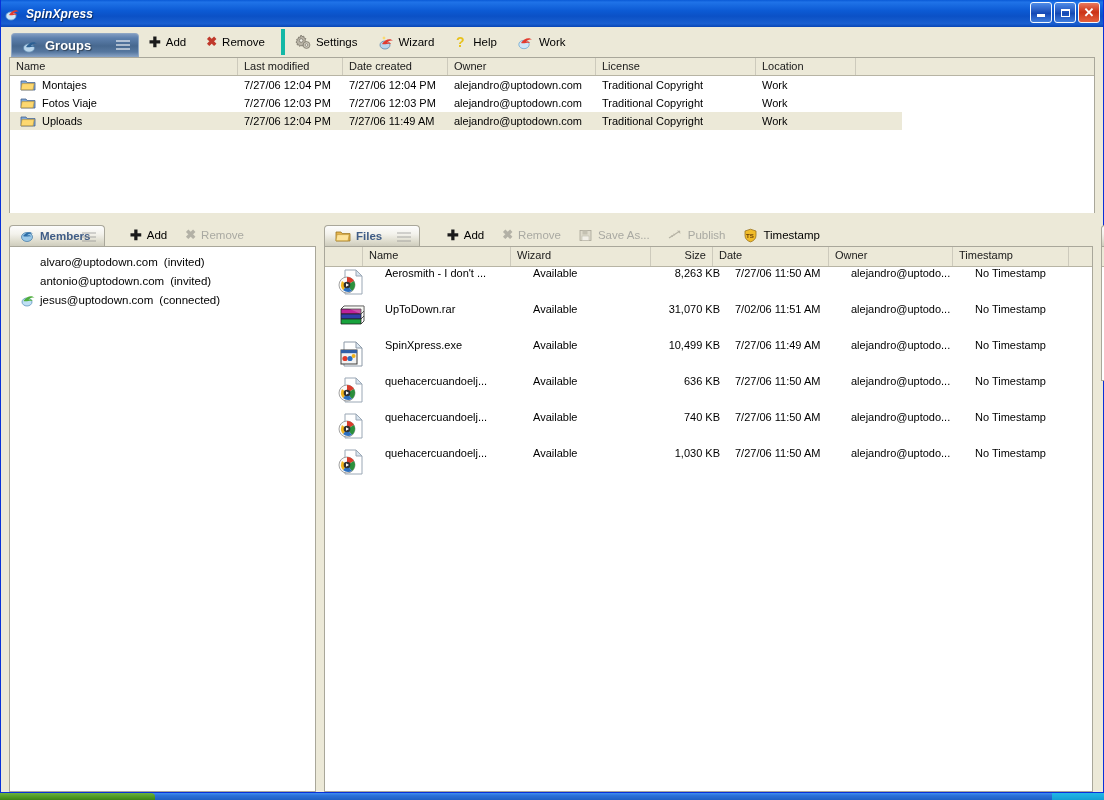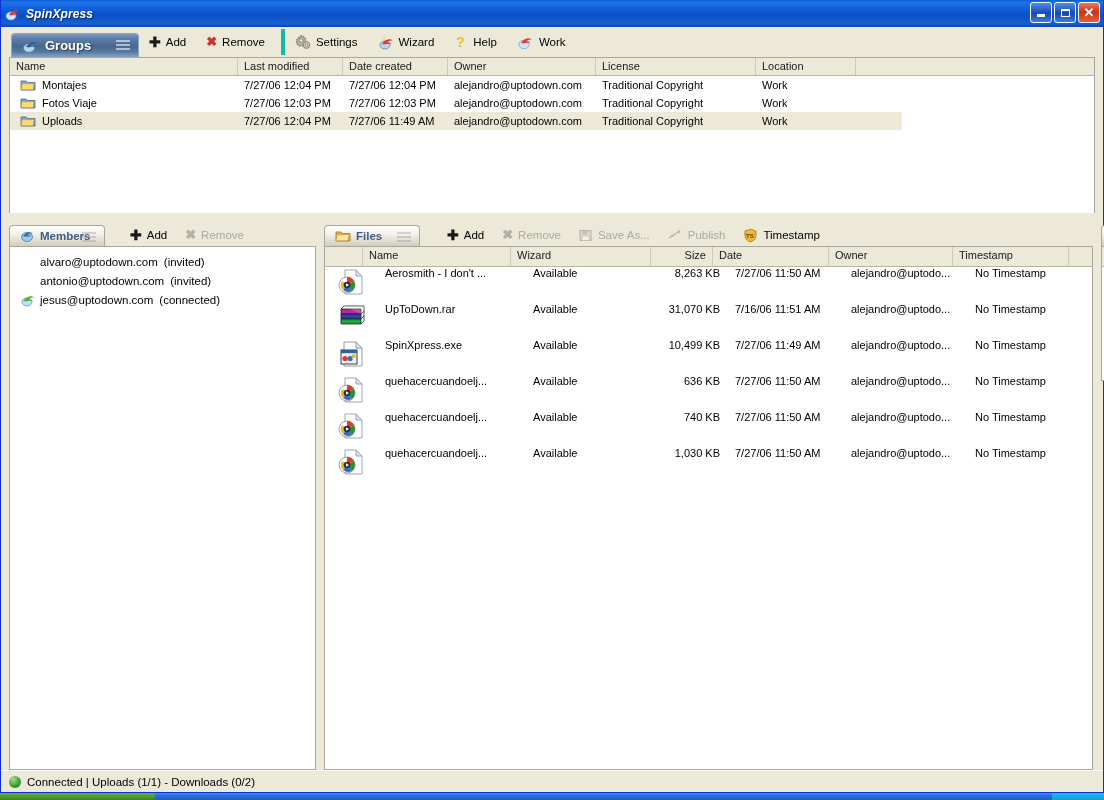--- a/index.html
+++ b/index.html
@@ -598,21 +598,21 @@
                       <path d="M4 16h20v5H4z" fill="#18a33d"></path>
                     </g>
                     <path d="M4 6l3-3h20v5M24 11l3-3M24 16l3-3M24 21l3-3V8" fill="none" stroke="#222" stroke-width=".8"></path>
                     <path d="M6 3h21v5l-3 3" fill="#e5e2d6" fill-opacity=".25"></path>
                   </svg>
                 </span>
               </div>
               <div style="width:148px">UpToDown.rar</div>
               <div style="width:140px">Available</div>
               <div class="num" style="width:62px">31,070 KB</div>
-              <div style="width:116px">7/16/06 11:51 AM</div>
+              <div style="width:116px">7/02/06 11:51 AM</div>
               <div style="width:124px">alejandro@uptodo...</div>
               <div style="width:116px">No Timestamp</div>
             </div>
 
             <div class="frow">
               <div class="ficon-cell">
                 <span class="ic">
                   <svg width="30" height="30" viewBox="0 0 30 30">
                     <path d="M7 3h12l6 6v18H7z" fill="#ffffff" stroke="#8d9aa8" stroke-width="1"></path>
                     <path d="M19 3l6 6h-6z" fill="#dde7f0" stroke="#8d9aa8" stroke-width="1"></path>
@@ -751,23 +751,19 @@
             <div style="width:123px">Owner</div>
             <div class="grow"></div>
           </div>
           <div class="comments-list"></div>
         </div>
       </div>
 
     </div>
   </div>
 
-  <div class="statusbar">
-    <span class="led"></span>
-    <span>Connected  |  Uploads (1/1) - Downloads (0/2)</span>
-  </div>
 
 </div>
 
 <div class="taskbar">
   <div class="start"></div>
   <div class="tray"></div>
 </div>
 
 </body></html>

